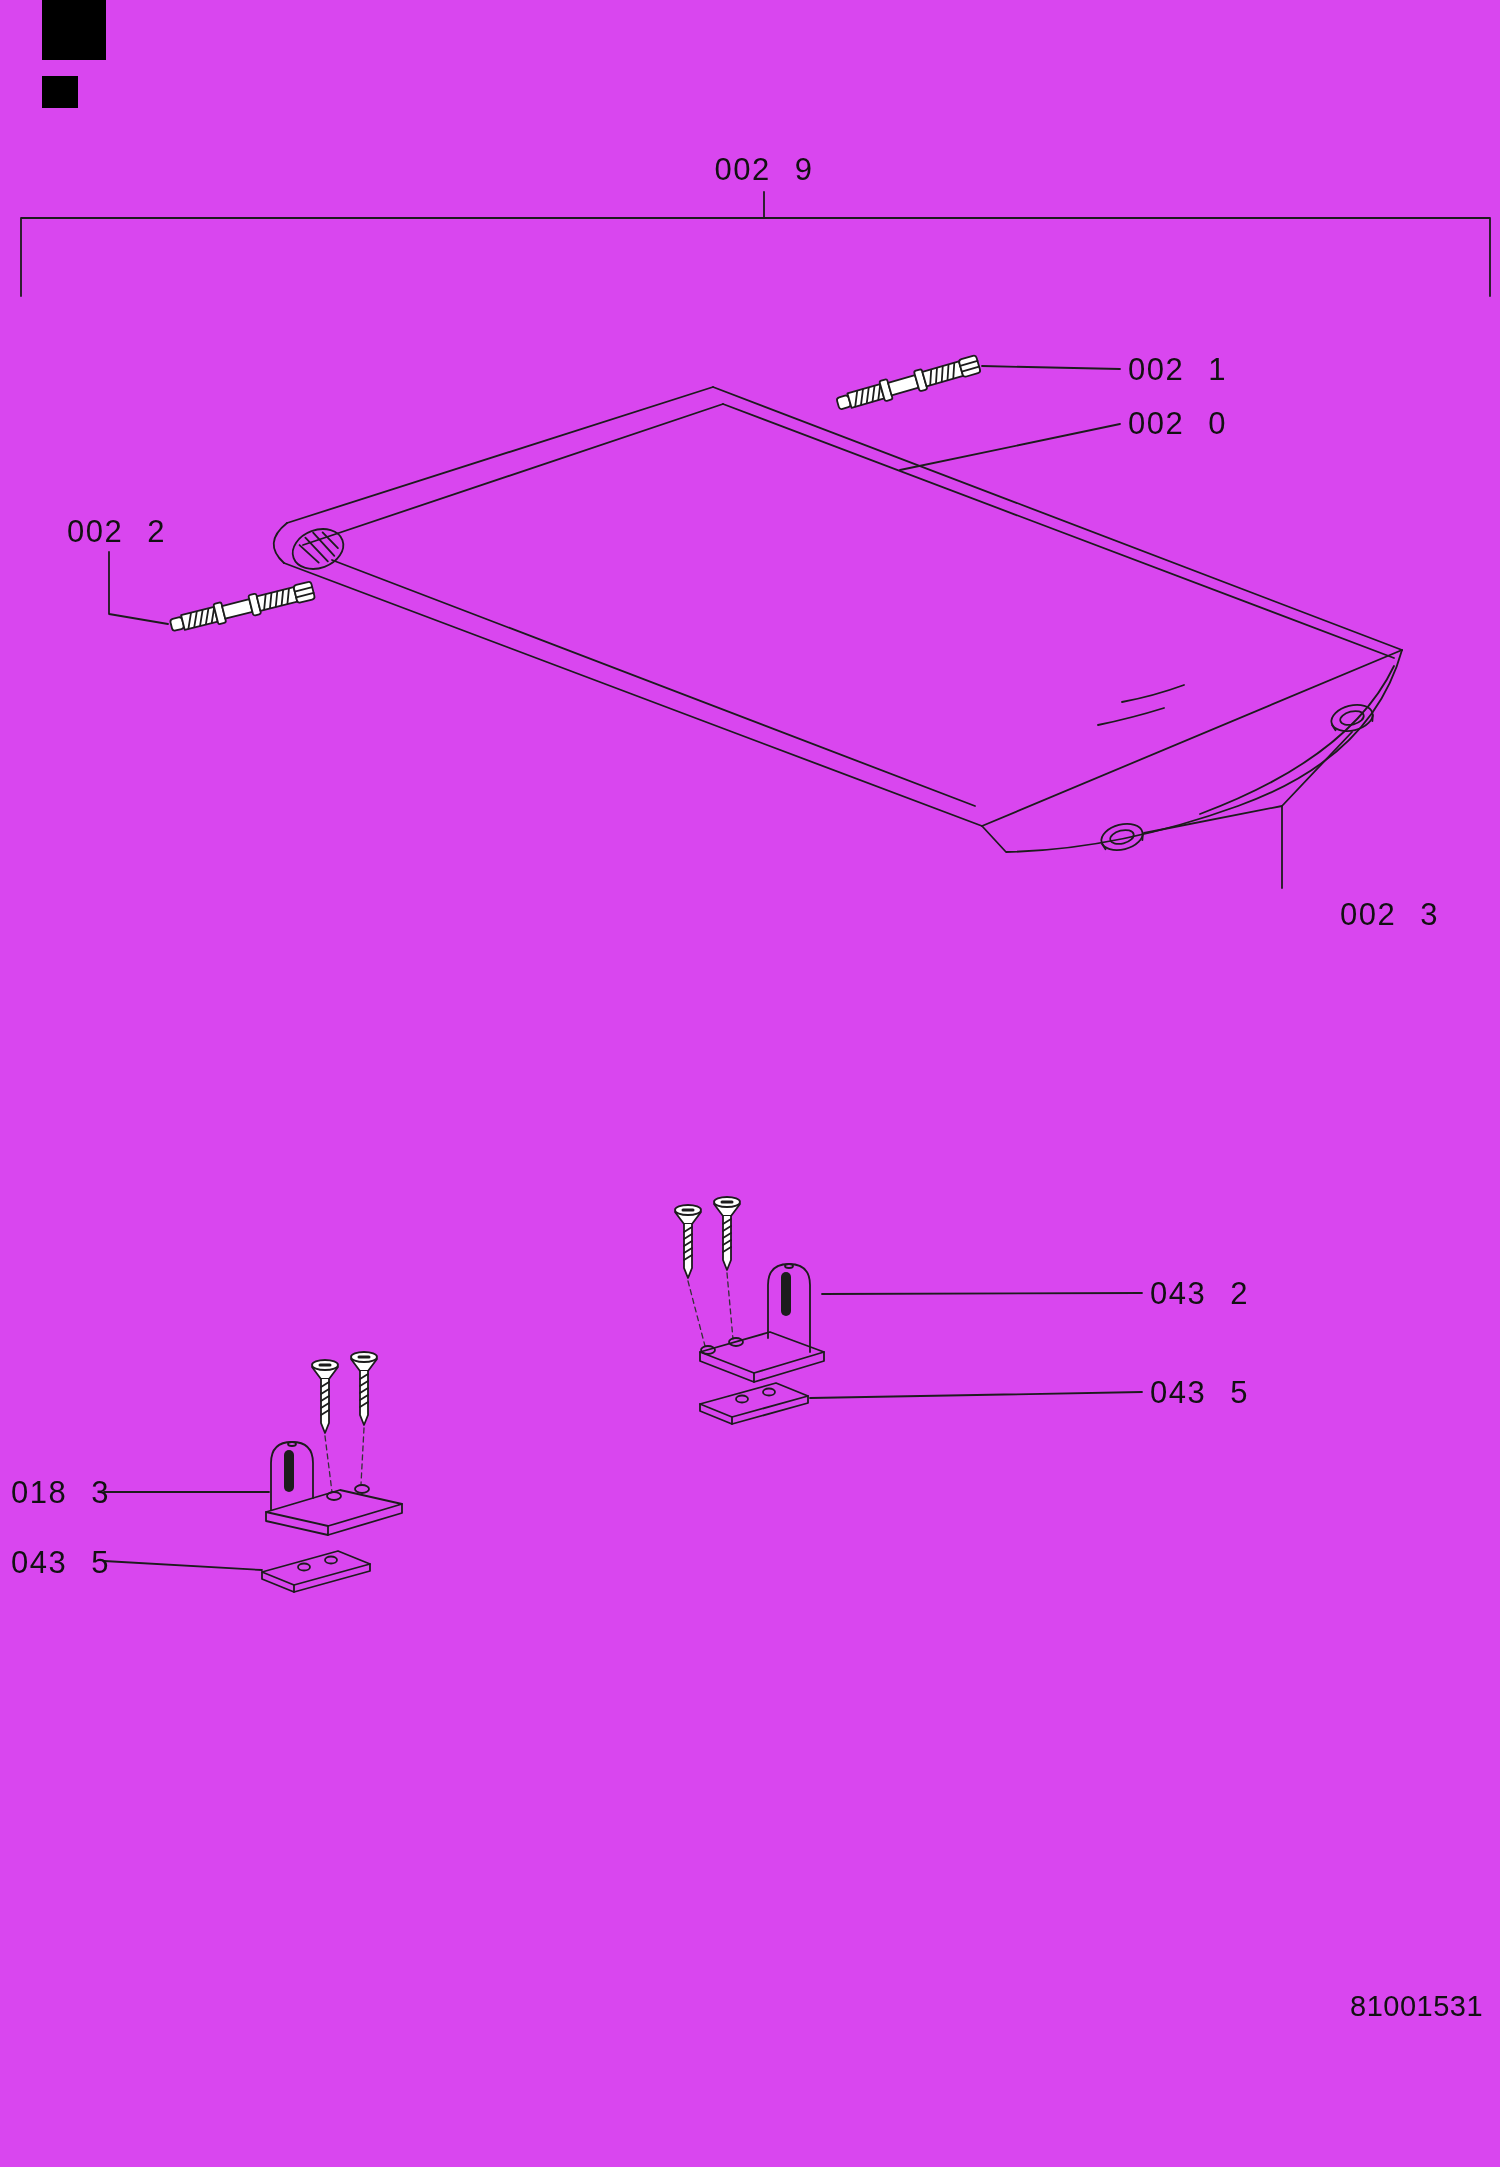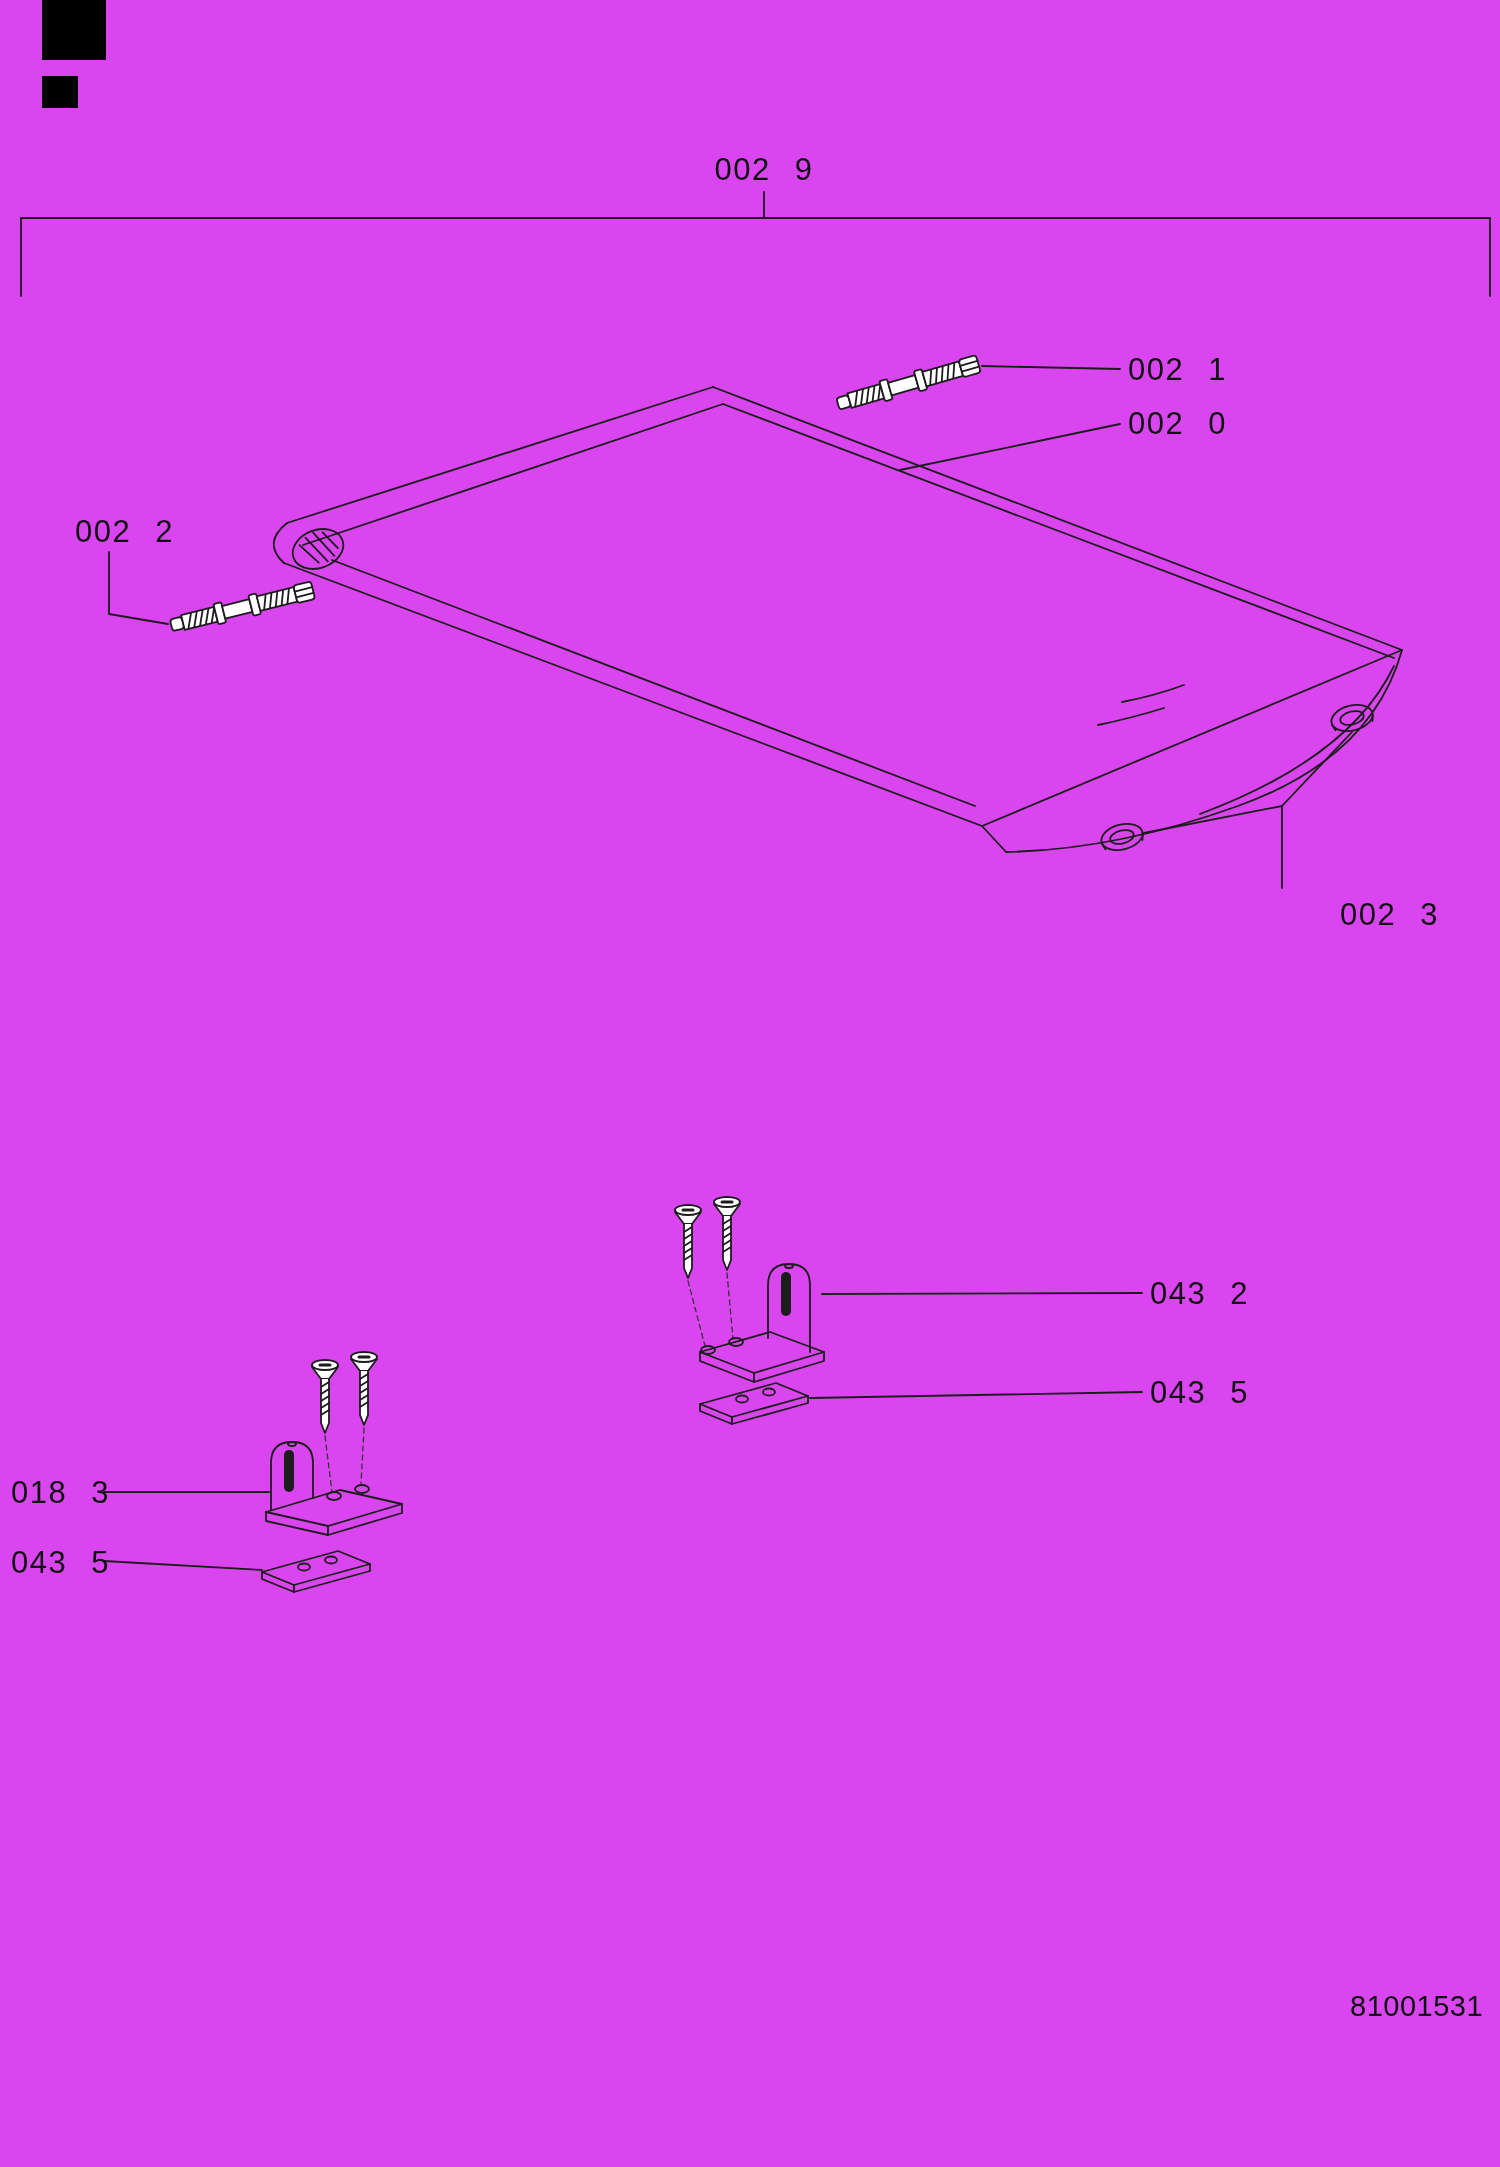--- a/index.html
+++ b/index.html
@@ -200,21 +200,21 @@
       <path d="M262 1572 L262 1579 L294 1592 L294 1585"></path>
       <path d="M294 1592 L370 1571 L370 1564"></path>
       <ellipse cx="304" cy="1567" rx="6" ry="3.5"></ellipse>
       <ellipse cx="331" cy="1560" rx="6" ry="3.5"></ellipse>
     </g>
   </svg>
 
   <div class="callout" style="left:764px; top:152px; transform:translateX(-50%);">002 9</div>
   <div class="callout" style="left:1128px; top:352px;text-align:center;">002 1</div>
   <div class="callout" style="left:1128px; top:406px;">002 0</div>
-  <div class="callout" style="left:75px; top:514px;text-align:center;">002 2</div>
+  <div class="callout" style="left:67px; top:514px;text-align:center;">002 2</div>
   <div class="callout" style="left:1340px; top:897px;">002 3</div>
   <div class="callout" style="left:1150px; top:1276px;text-align:center;">043 2</div>
   <div class="callout" style="left:1150px; top:1375px;">043 5</div>
   <div class="callout" style="left:11px; top:1475px;">018 3</div>
   <div class="callout" style="left:11px; top:1545px;">043 5</div>
 
   <div class="docnum" style="left:1350px; top:1988px;">81001531</div>
 
 </div>
 

